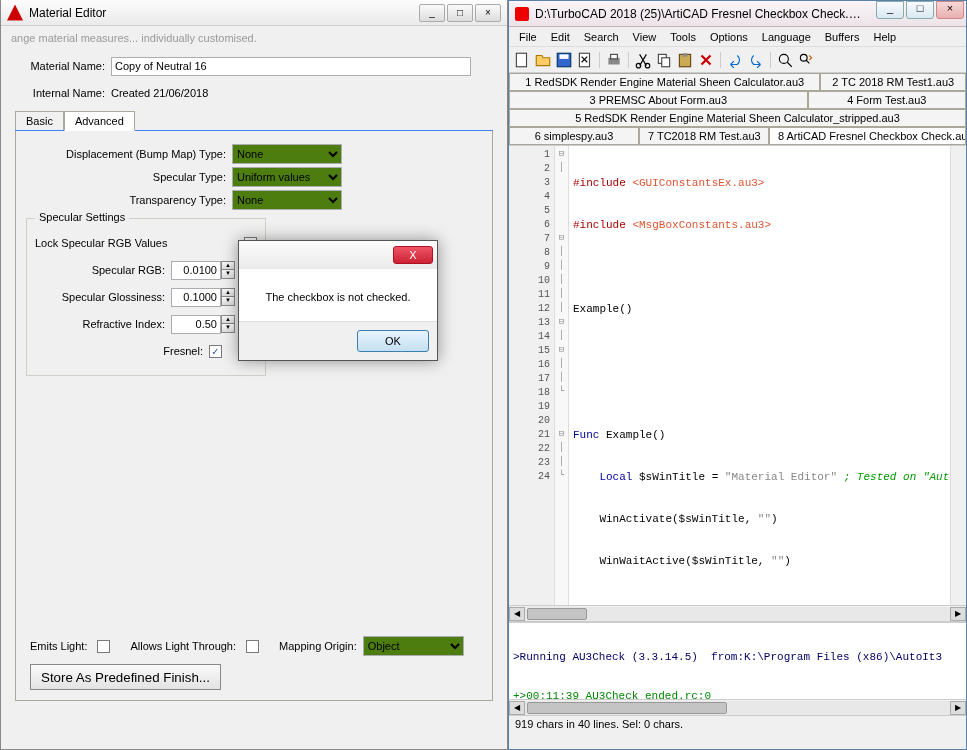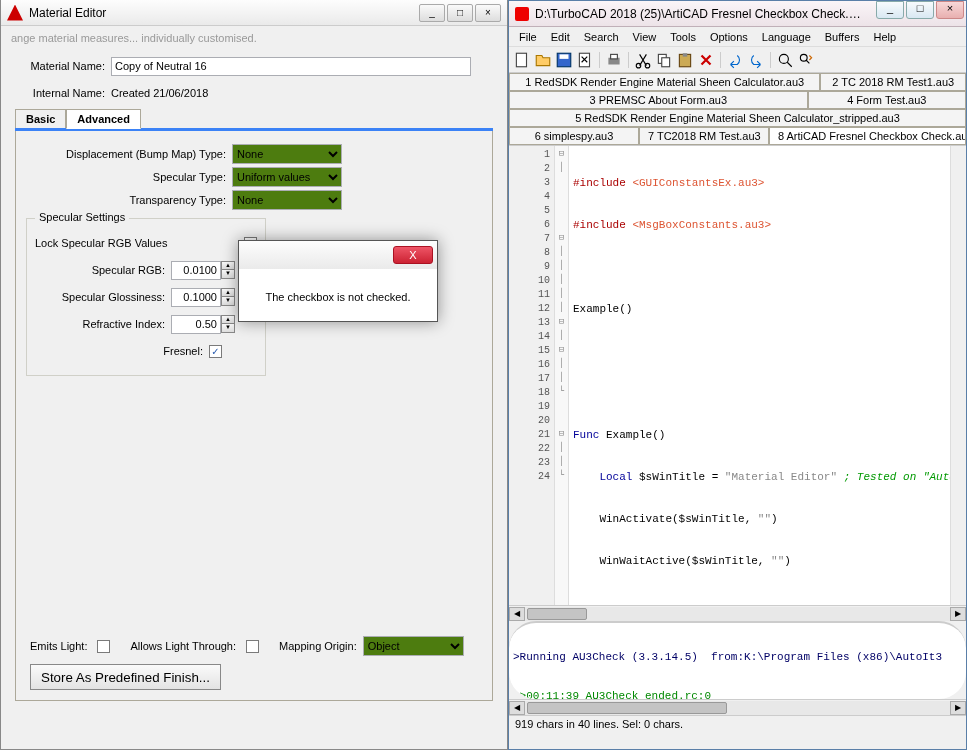--- a/index.html
+++ b/index.html
@@ -15,21 +15,21 @@
 .mat-body { padding: 10px 14px; }
 .row { display: flex; align-items: center; margin: 5px 0; height: 22px; }
 .row-label { text-align: right; margin-right: 6px; }
 .row input[type=text] { height: 19px; border: 1px solid #abadb3; padding: 0 3px; font-size: 11px; background: #fff; }
 .spinbox { display: inline-flex; }
 .spinbox input { width: 50px; text-align: right; }
 .spin-btns { display: flex; flex-direction: column; }
 .spin-btn { width: 14px; height: 9px; border: 1px solid #888; font-size: 6px; line-height: 6px; text-align: center; background: linear-gradient(#fafafa,#ddd); cursor: default; }
 .spin-btn + .spin-btn { border-top: none; }
 select { height: 20px; border: 1px solid #abadb3; font-size: 11px; background: #4d7c0f; }
-.tabs { margin-top: 4px; border-bottom: 3px solid #3b82f6; height: 22px; display: flex; align-items: flex-end; font-weight: bold; }
+.tabs { margin-top: 4px; border-bottom: 1px solid #3b82f6; height: 22px; display: flex; align-items: flex-end; }
 .tab { padding: 3px 10px; border: 1px solid #aca899; background: #f0f0f0; border-bottom: none; margin-right: 0px; font-size: 11px; cursor: default; position: relative; }
 .tab.active { background: #fff; border-bottom: 1px solid #fff; top: 1px; }
 .tab-content { border: 1px solid #aca899; border-top: none; padding: 10px; height: 570px; background: #f0f0f0; position: relative; }
 .dd-row { display: flex; align-items: center; margin: 3px 0; }
 .dd-row label { width: 200px; text-align: right; margin-right: 6px; }
 .dd-row select { width: 110px; }
 .group { border: 1px solid #d0d0c8; padding: 8px; margin-top: 8px; position: relative; width: 240px; }
 .group-title { position: absolute; top: -8px; left: 8px; background: #f0f0f0; padding: 0 4px; }
 .checkbox { width: 13px; height: 13px; border: 1px solid #7a7a7a; background: #fff; display: inline-flex; align-items: center; justify-content: center; font-size: 10px; color: #2a5db0; margin-left: 4px; cursor: default; }
 .bottom-checks { position: absolute; bottom: 44px; left: 14px; display: flex; align-items: center; gap: 6px; }
@@ -59,21 +59,21 @@
 .code div { height: 14px; }
 .c-pre { color: #a00; }
 .c-ang { color: #d53; }
 .c-kw { color: #009; }
 .c-str { color: #888; }
 .c-com { color: #090; font-style: italic; }
 .hscroll { height: 16px; background: #f0f0f0; border-top: 1px solid #ccc; display: flex; align-items: center; }
 .hscroll-track { flex: 1; height: 14px; background: #e8e8e8; position: relative; }
 .hscroll-thumb { position: absolute; left: 2px; width: 60px; height: 12px; top: 1px; background: #c4c4c4; border: 1px solid #999; border-radius: 2px; }
 .hscroll-btn { width: 16px; height: 14px; background: #ddd; border: 1px solid #aaa; text-align: center; font-size: 8px; line-height: 12px; }
-.console { height: 78px; background: #fff; border-top: 2px solid #ccc; font-family: "Courier New", monospace; font-size: 11px; padding: 2px 4px; line-height: 13px; white-space: pre; overflow: hidden; border-radius: 27px; }
+.console { height: 78px; background: #fff; border-top: 2px solid #ccc; font-family: "Courier New", monospace; font-size: 11px; padding: 2px 4px; line-height: 13px; white-space: pre; overflow: hidden; }
 .con-navy { color: #006; }
 .con-green { color: #080; }
 .statusbar { height: 20px; background: #f0f0f0; border-top: 1px solid #ccc; padding: 2px 6px; font-size: 11px; }
 .vscroll { position: absolute; right: 0; top: 0; width: 16px; bottom: 0; background: #f0f0f0; border-left: 1px solid #ddd; }
 
 
 .dialog { position: absolute; left: 238px; top: 240px; width: 200px; background: #fff; border: 1px solid #555; box-shadow: 0 0 15px rgba(0,0,0,0.4); }
 .dialog-title { height: 28px; background: linear-gradient(#fdfdfd,#eaeaea); display: flex; align-items: center; justify-content: flex-end; padding: 0 4px; }
 .dialog-close { width: 40px; height: 18px; background: linear-gradient(#e56,#c23); border: 1px solid #a12; border-radius: 3px; color: #fff; text-align: center; font-size: 11px; line-height: 16px; cursor: default; }
 .dialog-body { padding: 22px 18px 18px; text-align: center; font-size: 11px; }
@@ -370,13 +370,16 @@
     <span class="hscroll-btn">▶</span>
   </div>
   <div class="statusbar">919 chars in 40 lines. Sel: 0 chars.</div>
 </div>
 
 <div class="dialog">
   <div class="dialog-title">
     <span class="dialog-close">X</span>
   </div>
   <div class="dialog-body">The checkbox is not checked.</div>
+  <div class="dialog-footer">
+    <button class="dialog-ok">OK</button>
+  </div>
 </div>
 
 </body></html>

